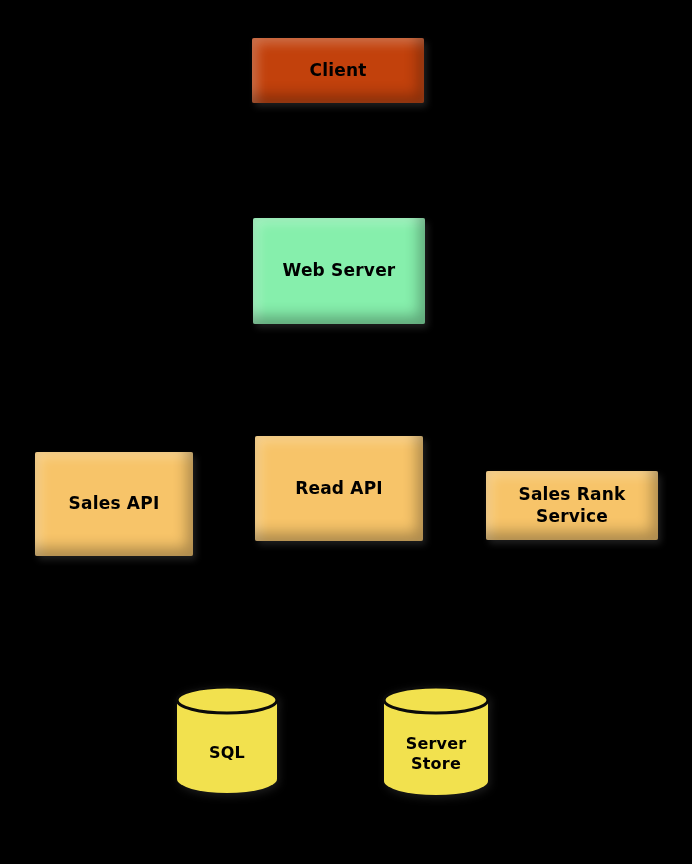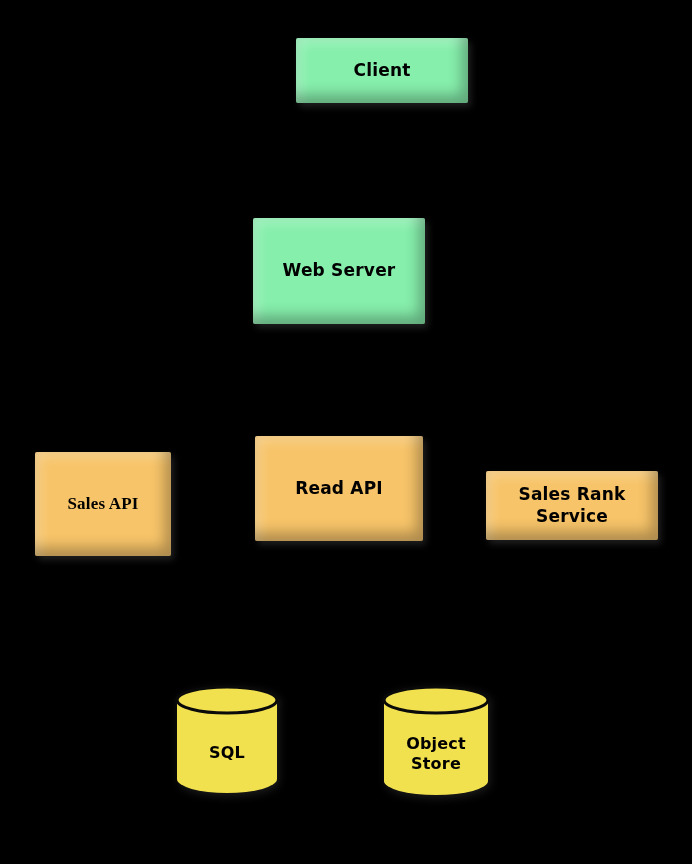--- a/index.html
+++ b/index.html
@@ -34,21 +34,21 @@
     color: #000;
     font-weight: bold;
     font-size: 17px;
     line-height: 1.25;
     text-align: center;
     letter-spacing: 0.2px;
   }
   
   .n-client      { left: 252px; top: 38px;  width: 172px; height: 65px; }
   .n-webserver   { left: 253px; top: 218px; width: 172px; height: 106px; }
-  .n-salesapi    { left: 35px;  top: 452px; width: 136px; height: 104px; font-family: Liberation Serif, serif; }
+  .n-salesapi    { left: 35px;  top: 452px; width: 158px; height: 104px; }
   .n-readapi     { left: 255px; top: 436px; width: 168px; height: 105px; }
   .n-salesrank   { left: 486px; top: 471px; width: 172px; height: 69px; padding: 0 18px; }
   
   .cylinder {
     display: block;
   }
   .n-sql         { left: 175px; top: 685px; width: 104px; height: 110px; }
   .n-objectstore { left: 382px; top: 685px; width: 108px; height: 112px; }
   .cylinder svg {
     position: absolute;
@@ -65,21 +65,21 @@
     justify-content: center;
     font-size: 16px;
     padding: 0 12px;
   }
 </style>
 </head>
 <body>
 
 <div class="canvas">
 
-  <div class="node box n-client" style="background: #86efac; margin-left: 44px;">
+  <div class="node box n-client" style="background: #c2410c;">
     <span class="label">Client</span>
   </div>
 
   <div class="node box n-webserver" style="background: #86efac;">
     <span class="label">Web Server</span>
   </div>
 
   <div class="node box n-salesapi" style="background: rgb(247, 196, 105);">
     <span class="label">Sales API</span>
   </div>
@@ -98,16 +98,16 @@
 
   <div class="node box n-salesrank" style="background: rgb(247, 196, 105);">
     <span class="label">Sales Rank Service</span>
   </div>
 
   <div class="node cylinder n-objectstore">
     <svg viewBox="0 0 108 112" preserveAspectRatio="none">
       <path d="M 2 15 L 2 96 A 52 14 0 0 0 106 96 L 106 15 Z" fill="#f2e14e"></path>
       <ellipse cx="54" cy="15" rx="52" ry="13" stroke="#0a0a0a" stroke-width="3" fill="#f2e14e"></ellipse>
     </svg>
-    <span class="label cyl-label">Object Store</span>
+    <span class="label cyl-label">Server Store</span>
   </div>
 
 </div>
 
 </body></html>

